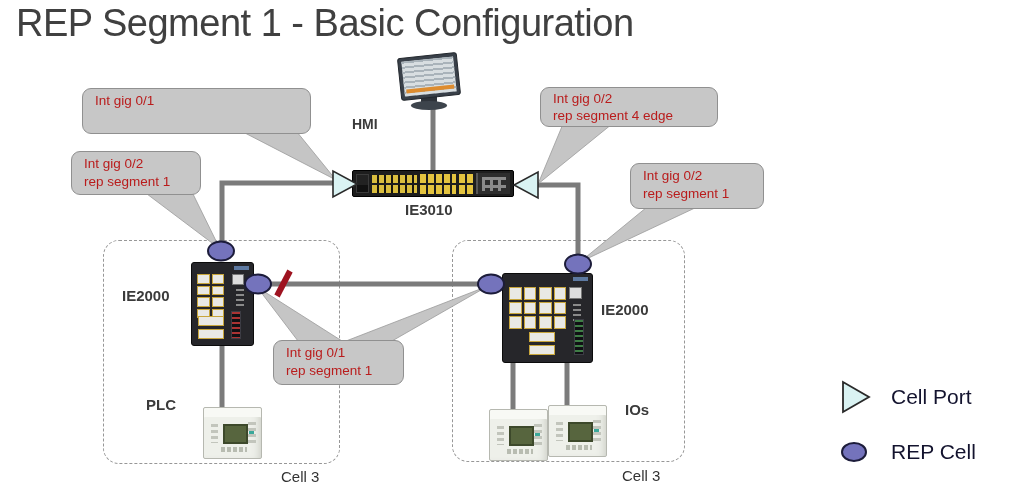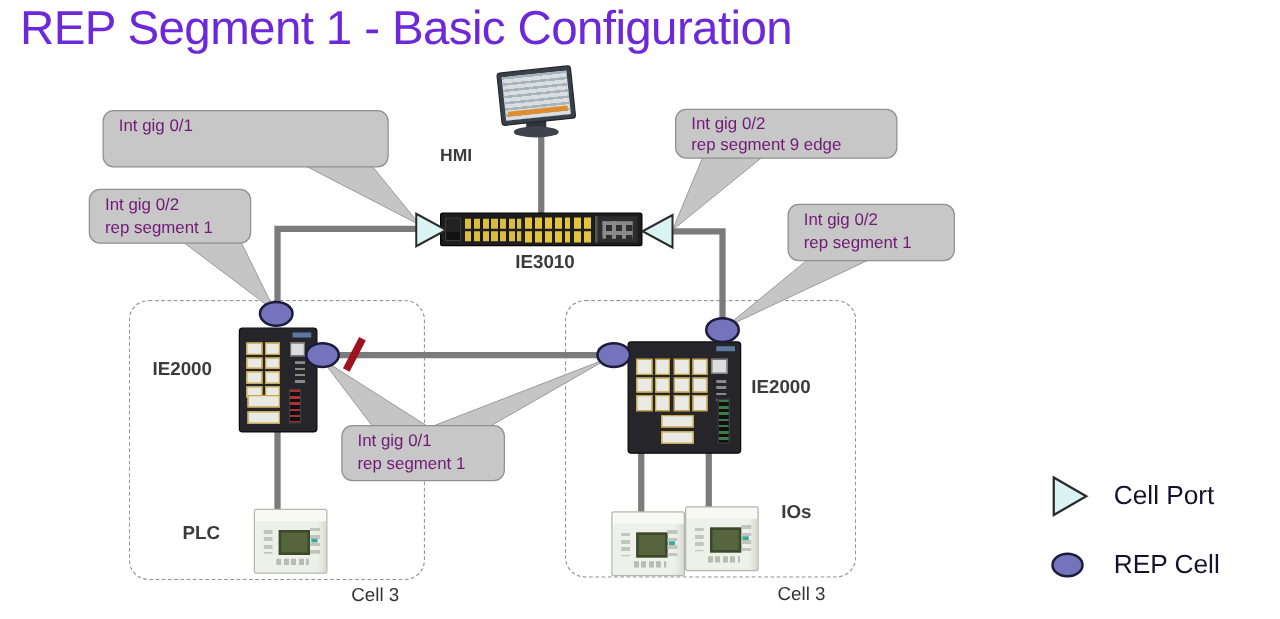--- a/index.html
+++ b/index.html
@@ -1,31 +1,31 @@
 <!DOCTYPE html>
 <html><head>
 <meta charset="utf-8">
 <style>
   html,body{margin:0;padding:0;background:#fff;}
   body{width:1024px;height:495px;position:relative;overflow:hidden;
        font-family:"Liberation Sans",sans-serif;}
   .abs{position:absolute;}
 
-  .page-title{left:16px;top:2px;font-size:38px;letter-spacing:-0.5px;color:#6d28d9;white-space:nowrap;}
+  .page-title{left:16px;top:2px;font-size:38px;letter-spacing:-0.5px;color:#404040;white-space:nowrap;}
 
   .cellbox{border:1px dashed #979797;border-radius:16px;background:transparent;}
   #cell1{left:103px;top:240px;width:235px;height:222px;}
   #cell2{left:452px;top:240px;width:231px;height:220px;}
 
   svg.layer{position:absolute;left:0;top:0;}
   #wires{z-index:1;}
   #marks{z-index:5;}
 
   .callout{background:#c7c7c7;border:1px solid #909090;border-radius:9px;
-           padding:3px 9px 3px 12px;font-size:13.5px;line-height:18px;color:#701a75;
+           padding:3px 9px 3px 12px;font-size:13.5px;line-height:18px;color:#b91c1c;
            box-sizing:border-box;z-index:6;}
   #co1{left:82px;top:88px;width:229px;height:46px;}
   #co2{left:71px;top:151px;width:130px;height:44px;}
   #co3{left:540px;top:87px;width:178px;height:40px;line-height:16.5px;}
   #co4{left:630px;top:163px;width:134px;height:46px;}
   #co5{left:273px;top:340px;width:131px;height:45px;}
 
   .devlabel{font-weight:bold;color:#3b3b3b;font-size:15px;z-index:6;white-space:nowrap;}
   .celllabel{font-size:15px;color:#333;z-index:6;white-space:nowrap;}
   .legendlabel{font-size:21px;color:#13132e;z-index:6;white-space:nowrap;}
@@ -216,34 +216,34 @@
 
 <div class="abs callout" id="co1">
   <div>Int gig 0/1</div>
 </div>
 <div class="abs callout" id="co2">
   <div>Int gig 0/2</div>
   <div>rep segment 1</div>
 </div>
 <div class="abs callout" id="co3">
   <div>Int gig 0/2</div>
-  <div>rep segment 9 edge</div>
+  <div>rep segment 4 edge</div>
 </div>
 <div class="abs callout" id="co4">
   <div>Int gig 0/2</div>
   <div>rep segment 1</div>
 </div>
 <div class="abs callout" id="co5">
   <div>Int gig 0/1</div>
   <div>rep segment 1</div>
 </div>
 
 <div class="abs devlabel" style="left:352px;top:116px;font-size:14px;">HMI</div>
-<div class="abs devlabel" style="left:405px;top:201px;width:62px;text-align:center;">IE3010</div>
+<div class="abs devlabel" style="left:405px;top:201px;width:62px;text-align:left;">IE3010</div>
 <div class="abs devlabel" style="left:122px;top:287px;">IE2000</div>
 <div class="abs devlabel" style="left:601px;top:301px;">IE2000</div>
-<div class="abs devlabel" style="left:146px;top:418px;">PLC</div>
+<div class="abs devlabel" style="left:146px;top:396px;">PLC</div>
 <div class="abs devlabel" style="left:625px;top:401px;">IOs</div>
 <div class="abs celllabel" style="left:281px;top:468px;">Cell 3</div>
 <div class="abs celllabel" style="left:622px;top:467px;">Cell 3</div>
 
 <div class="abs legendlabel" style="left:891px;top:385px;">Cell Port</div>
 <div class="abs legendlabel" style="left:891px;top:440px;">REP Cell</div>
 
 </body></html>

